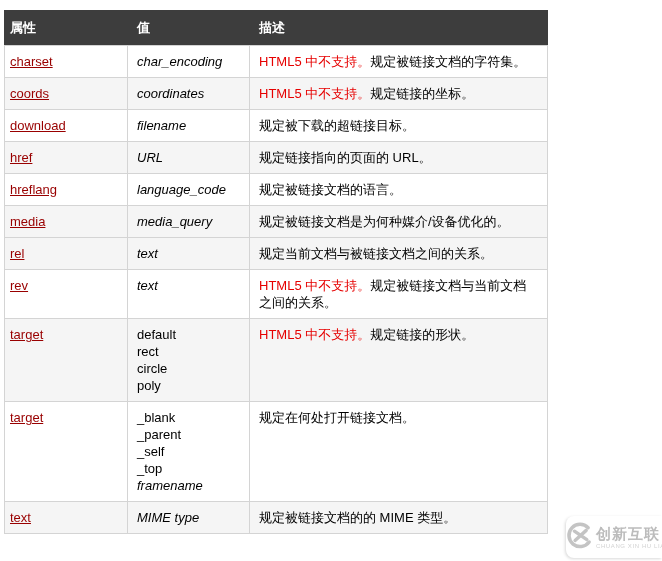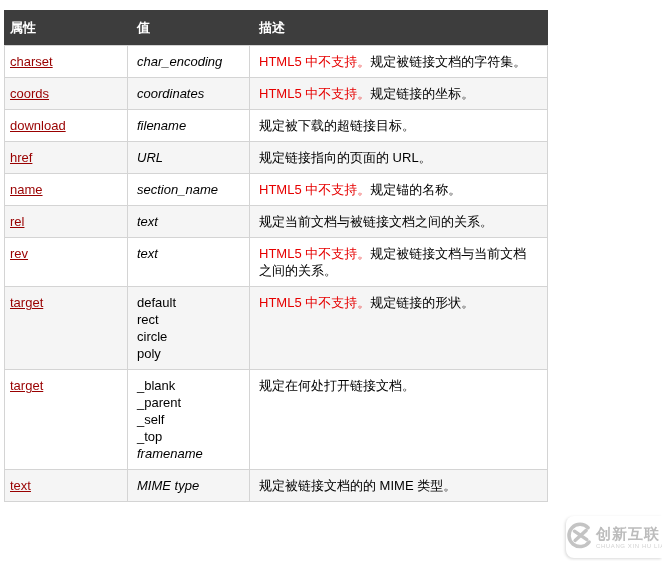--- a/index.html
+++ b/index.html
@@ -135,25 +135,32 @@
             <td><span class="desc-text">规定被下载的超链接目标。</span></td>
           </tr>
           <tr class="even">
             <td><a class="attr-link" href="#">href</a></td>
             <td>
               <div class="val-line italic">URL</div>
             </td>
             <td><span class="desc-text">规定链接指向的页面的 URL。</span></td>
           </tr>
           <tr class="odd">
-            <td><a class="attr-link" href="#">name</a></td>
-            <td>
-              <div class="val-line italic">section_name</div>
-            </td>
-            <td><span class="red">HTML5 中不支持。</span><span class="desc-text">规定锚的名称。</span></td>
+            <td><a class="attr-link" href="#">hreflang</a></td>
+            <td>
+              <div class="val-line italic">language_code</div>
+            </td>
+            <td><span class="desc-text">规定被链接文档的语言。</span></td>
+          </tr>
+          <tr class="even">
+            <td><a class="attr-link" href="#">media</a></td>
+            <td>
+              <div class="val-line italic">media_query</div>
+            </td>
+            <td><span class="desc-text">规定被链接文档是为何种媒介/设备优化的。</span></td>
           </tr>
           <tr class="even">
             <td><a class="attr-link" href="#">rel</a></td>
             <td>
               <div class="val-line italic">text</div>
             </td>
             <td><span class="desc-text">规定当前文档与被链接文档之间的关系。</span></td>
           </tr>
           <tr class="odd">
             <td><a class="attr-link" href="#">rev</a></td>

